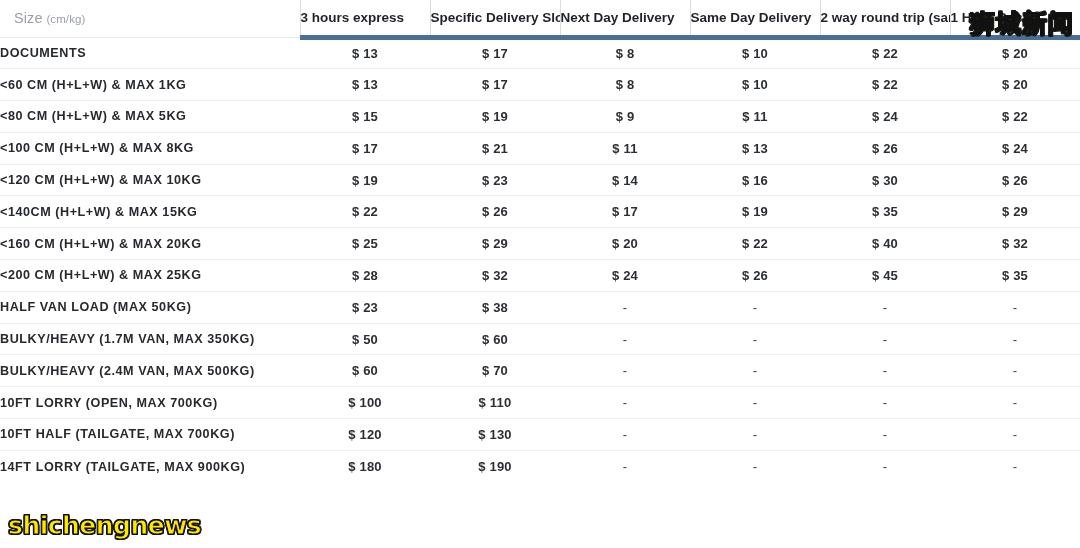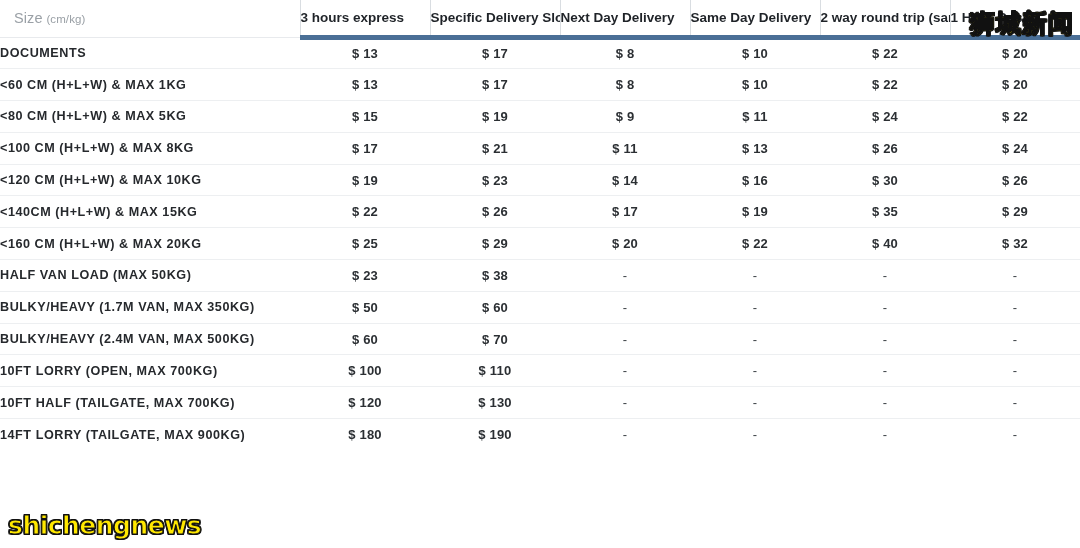--- a/index.html
+++ b/index.html
@@ -222,20 +222,29 @@
       <tr>
         <td class="label-cell">&lt;160 CM (H+L+W) &amp; MAX 20KG</td>
         <td class="price-cell">$ 25</td>
         <td class="price-cell">$ 29</td>
         <td class="price-cell">$ 20</td>
         <td class="price-cell">$ 22</td>
         <td class="price-cell">$ 40</td>
         <td class="price-cell">$ 32</td>
       </tr>
       <tr>
+        <td class="label-cell">&lt;200 CM (H+L+W) &amp; MAX 25KG</td>
+        <td class="price-cell">$ 28</td>
+        <td class="price-cell">$ 32</td>
+        <td class="price-cell">$ 24</td>
+        <td class="price-cell">$ 26</td>
+        <td class="price-cell">$ 45</td>
+        <td class="price-cell">$ 35</td>
+      </tr>
+      <tr>
         <td class="label-cell">HALF VAN LOAD (MAX 50KG)</td>
         <td class="price-cell">$ 23</td>
         <td class="price-cell">$ 38</td>
         <td class="price-cell empty">-</td>
         <td class="price-cell empty">-</td>
         <td class="price-cell empty">-</td>
         <td class="price-cell empty">-</td>
       </tr>
       <tr>
         <td class="label-cell">BULKY/HEAVY (1.7M VAN, MAX 350KG)</td>

